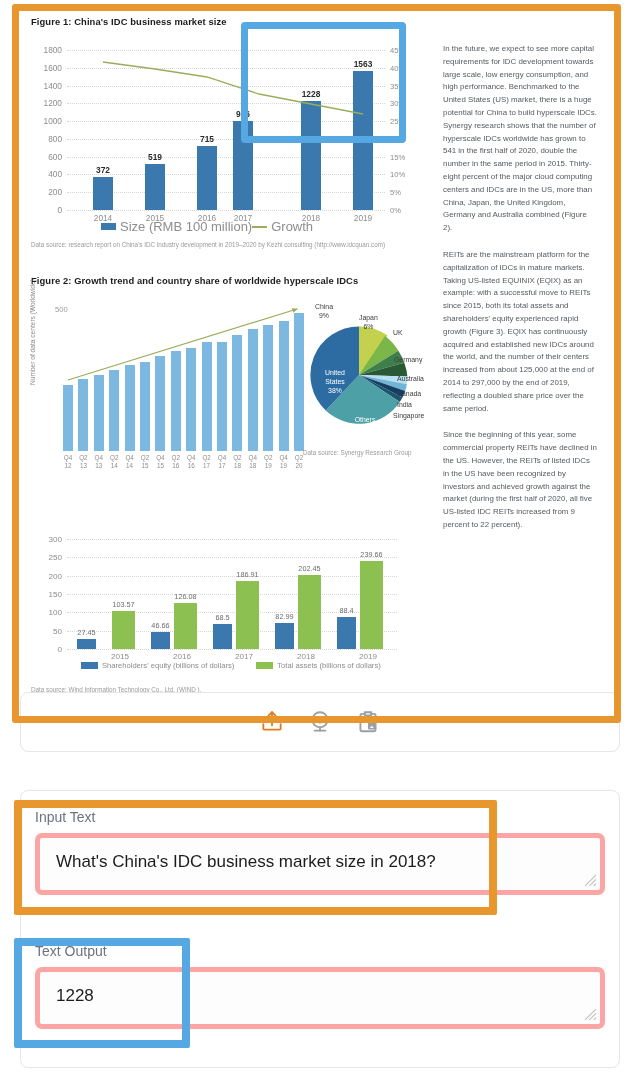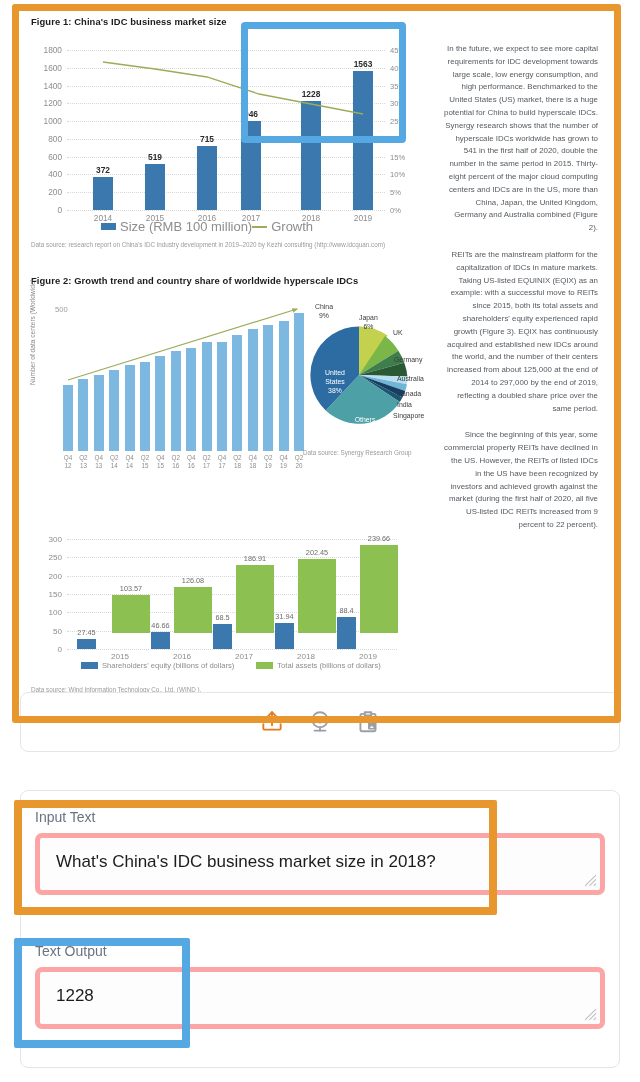--- a/index.html
+++ b/index.html
@@ -60,21 +60,21 @@
   .datasrc {
     font-size: 6.3px; color: #9a9a9a; line-height: 1.45;
   }
 
   
   #doc-left { position: absolute; left: 12px; top: 0; width: 400px; height: 705px; }
   #doc-right {
     position: absolute; left: 424px; top: 32px; width: 155px;
     font-size: 7.9px; line-height: 1.62; color: #555b60;
   }
-  #doc-right p { margin: 0 0 14px 0; text-align: right; }
+  #doc-right p { margin: 0 0 14px 0; }
 
   
   #fig1 { position: absolute; left: 0; top: 5px; width: 400px; height: 245px; }
   #fig1-plot {
     position: absolute; left: 36px; top: 34px;
     width: 318px; height: 160px;
   }
   .gridline {
     position: absolute; left: 0; width: 100%;
     height: 0; border-top: 1px dotted #d8d8d8;
@@ -157,21 +157,21 @@
   }
   #fig2-src { position: absolute; left: 272px; top: 173px; }
 
   
   #fig3 { position: absolute; left: 0; top: 492px; width: 400px; height: 200px; }
   #fig3-plot {
     position: absolute; left: 36px; top: 36px;
     width: 330px; height: 110px; text-align: right;
   }
   .bar3a { position: absolute; bottom: 0; width: 19px; background: #3b78ae; }
-  .bar3b { position: absolute; bottom: 16px; width: 38px; background: #8cc152; }
+  .bar3b { position: absolute; bottom: 0; width: 23px; background: #8cc152; }
   .bar3-val {
     position: absolute; bottom: 100%; left: 50%;
     transform: translateX(-50%); margin-bottom: 2px;
     font-size: 7.3px; color: #6d6d6d; white-space: nowrap;
   }
   .xtick3 {
     position: absolute; top: 100%; margin-top: 3px; left: 50%;
     transform: translateX(-50%);
     font-size: 8.1px; color: #8d8d8d;
   }
@@ -295,21 +295,21 @@
               <span class="xtick1">2014</span>
             </div>
             <div class="bar1" style="left:78px; height:46.1px">
               <span class="bar1-val">519</span>
               <span class="xtick1">2015</span>
             </div>
             <div class="bar1" style="left:130px; height:63.6px">
               <span class="bar1-val">715</span>
               <span class="xtick1">2016</span>
             </div>
-            <div class="bar1" style="left:174px; height:89px">
+            <div class="bar1" style="left:166px; height:89px">
               <span class="bar1-val">946</span>
               <span class="xtick1">2017</span>
             </div>
             <div class="bar1" style="left:234px; height:109.2px">
               <span class="bar1-val">1228</span>
               <span class="xtick1">2018</span>
             </div>
             <div class="bar1" style="left:286px; height:138.9px">
               <span class="bar1-val">1563</span>
               <span class="xtick1">2019</span>
@@ -480,21 +480,21 @@
 
             <div class="bar3a" style="left:146px; height:25.1px">
               <span class="bar3-val">68.5</span>
             </div>
             <div class="bar3b" style="left:169px; height:68.5px">
               <span class="bar3-val">186.91</span>
             </div>
             <span class="xtick3" style="left:177px">2017</span>
 
             <div class="bar3a" style="left:208px; height:26.5px">
-              <span class="bar3-val">31.94</span>
+              <span class="bar3-val">82.99</span>
             </div>
             <div class="bar3b" style="left:231px; height:74.2px">
               <span class="bar3-val">202.45</span>
             </div>
             <span class="xtick3" style="left:239px">2018</span>
 
             <div class="bar3a" style="left:270px; height:32.4px">
               <span class="bar3-val">88.4</span>
             </div>
             <div class="bar3b" style="left:293px; height:87.9px">

